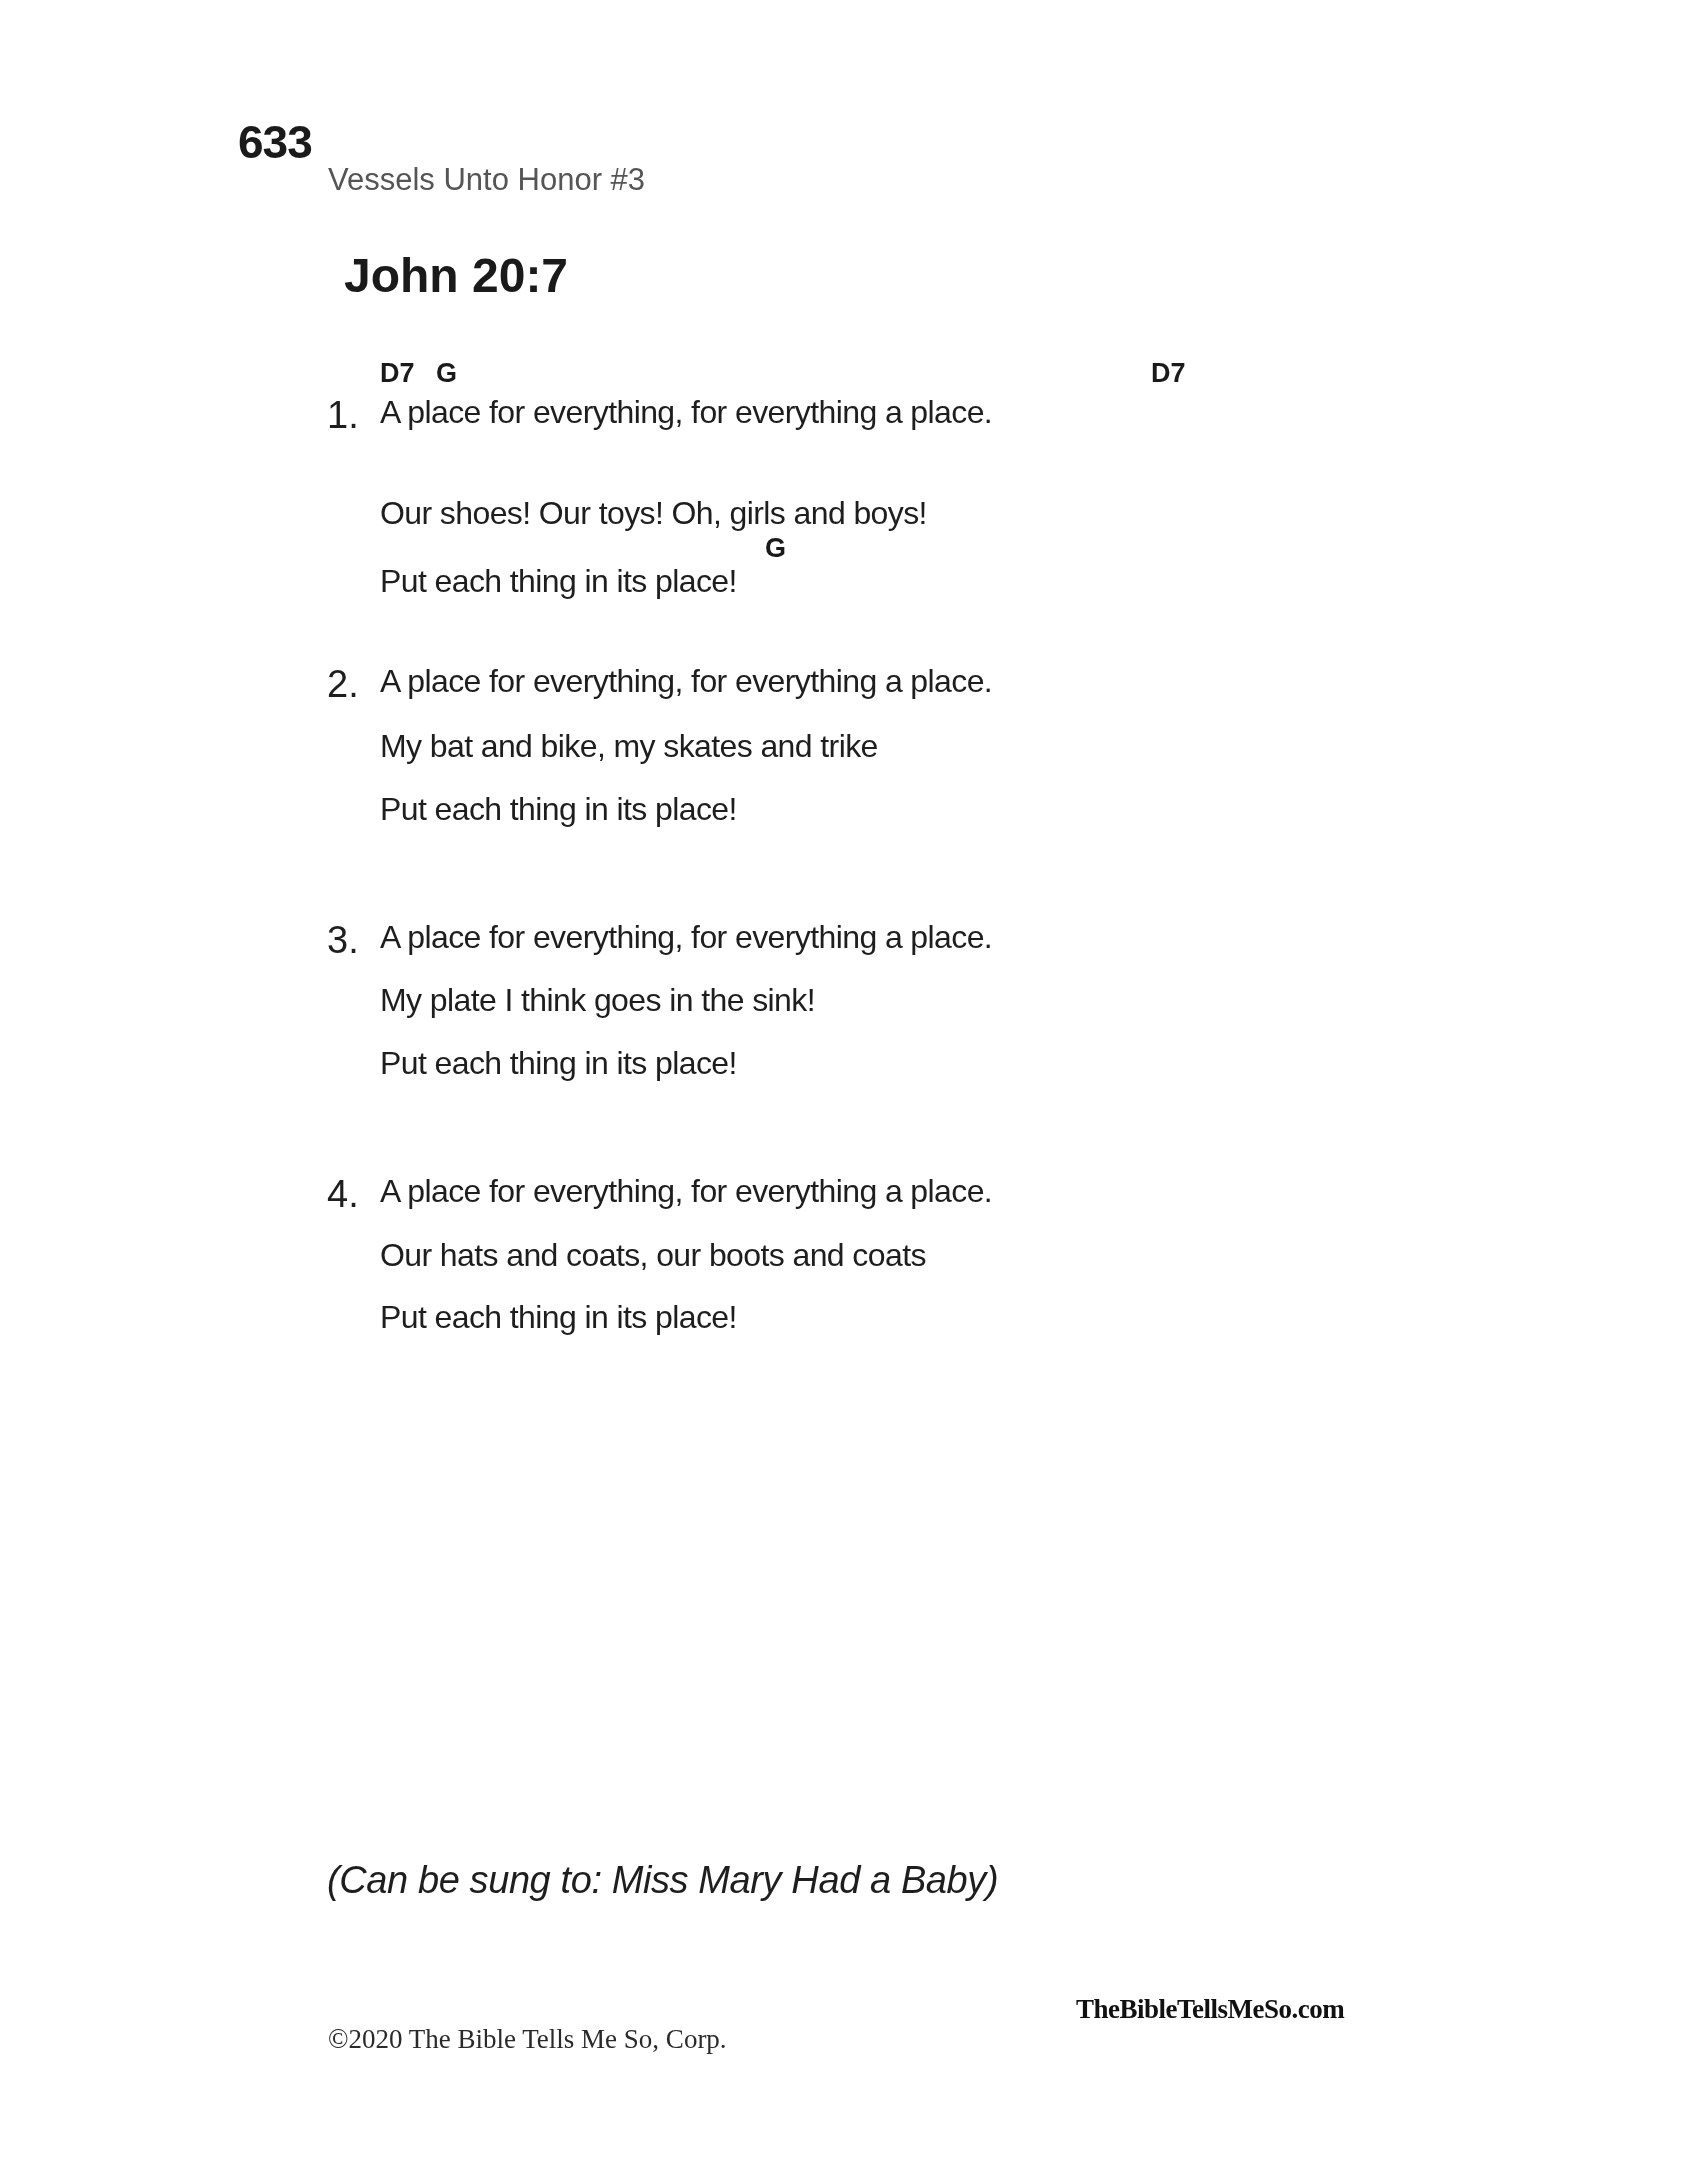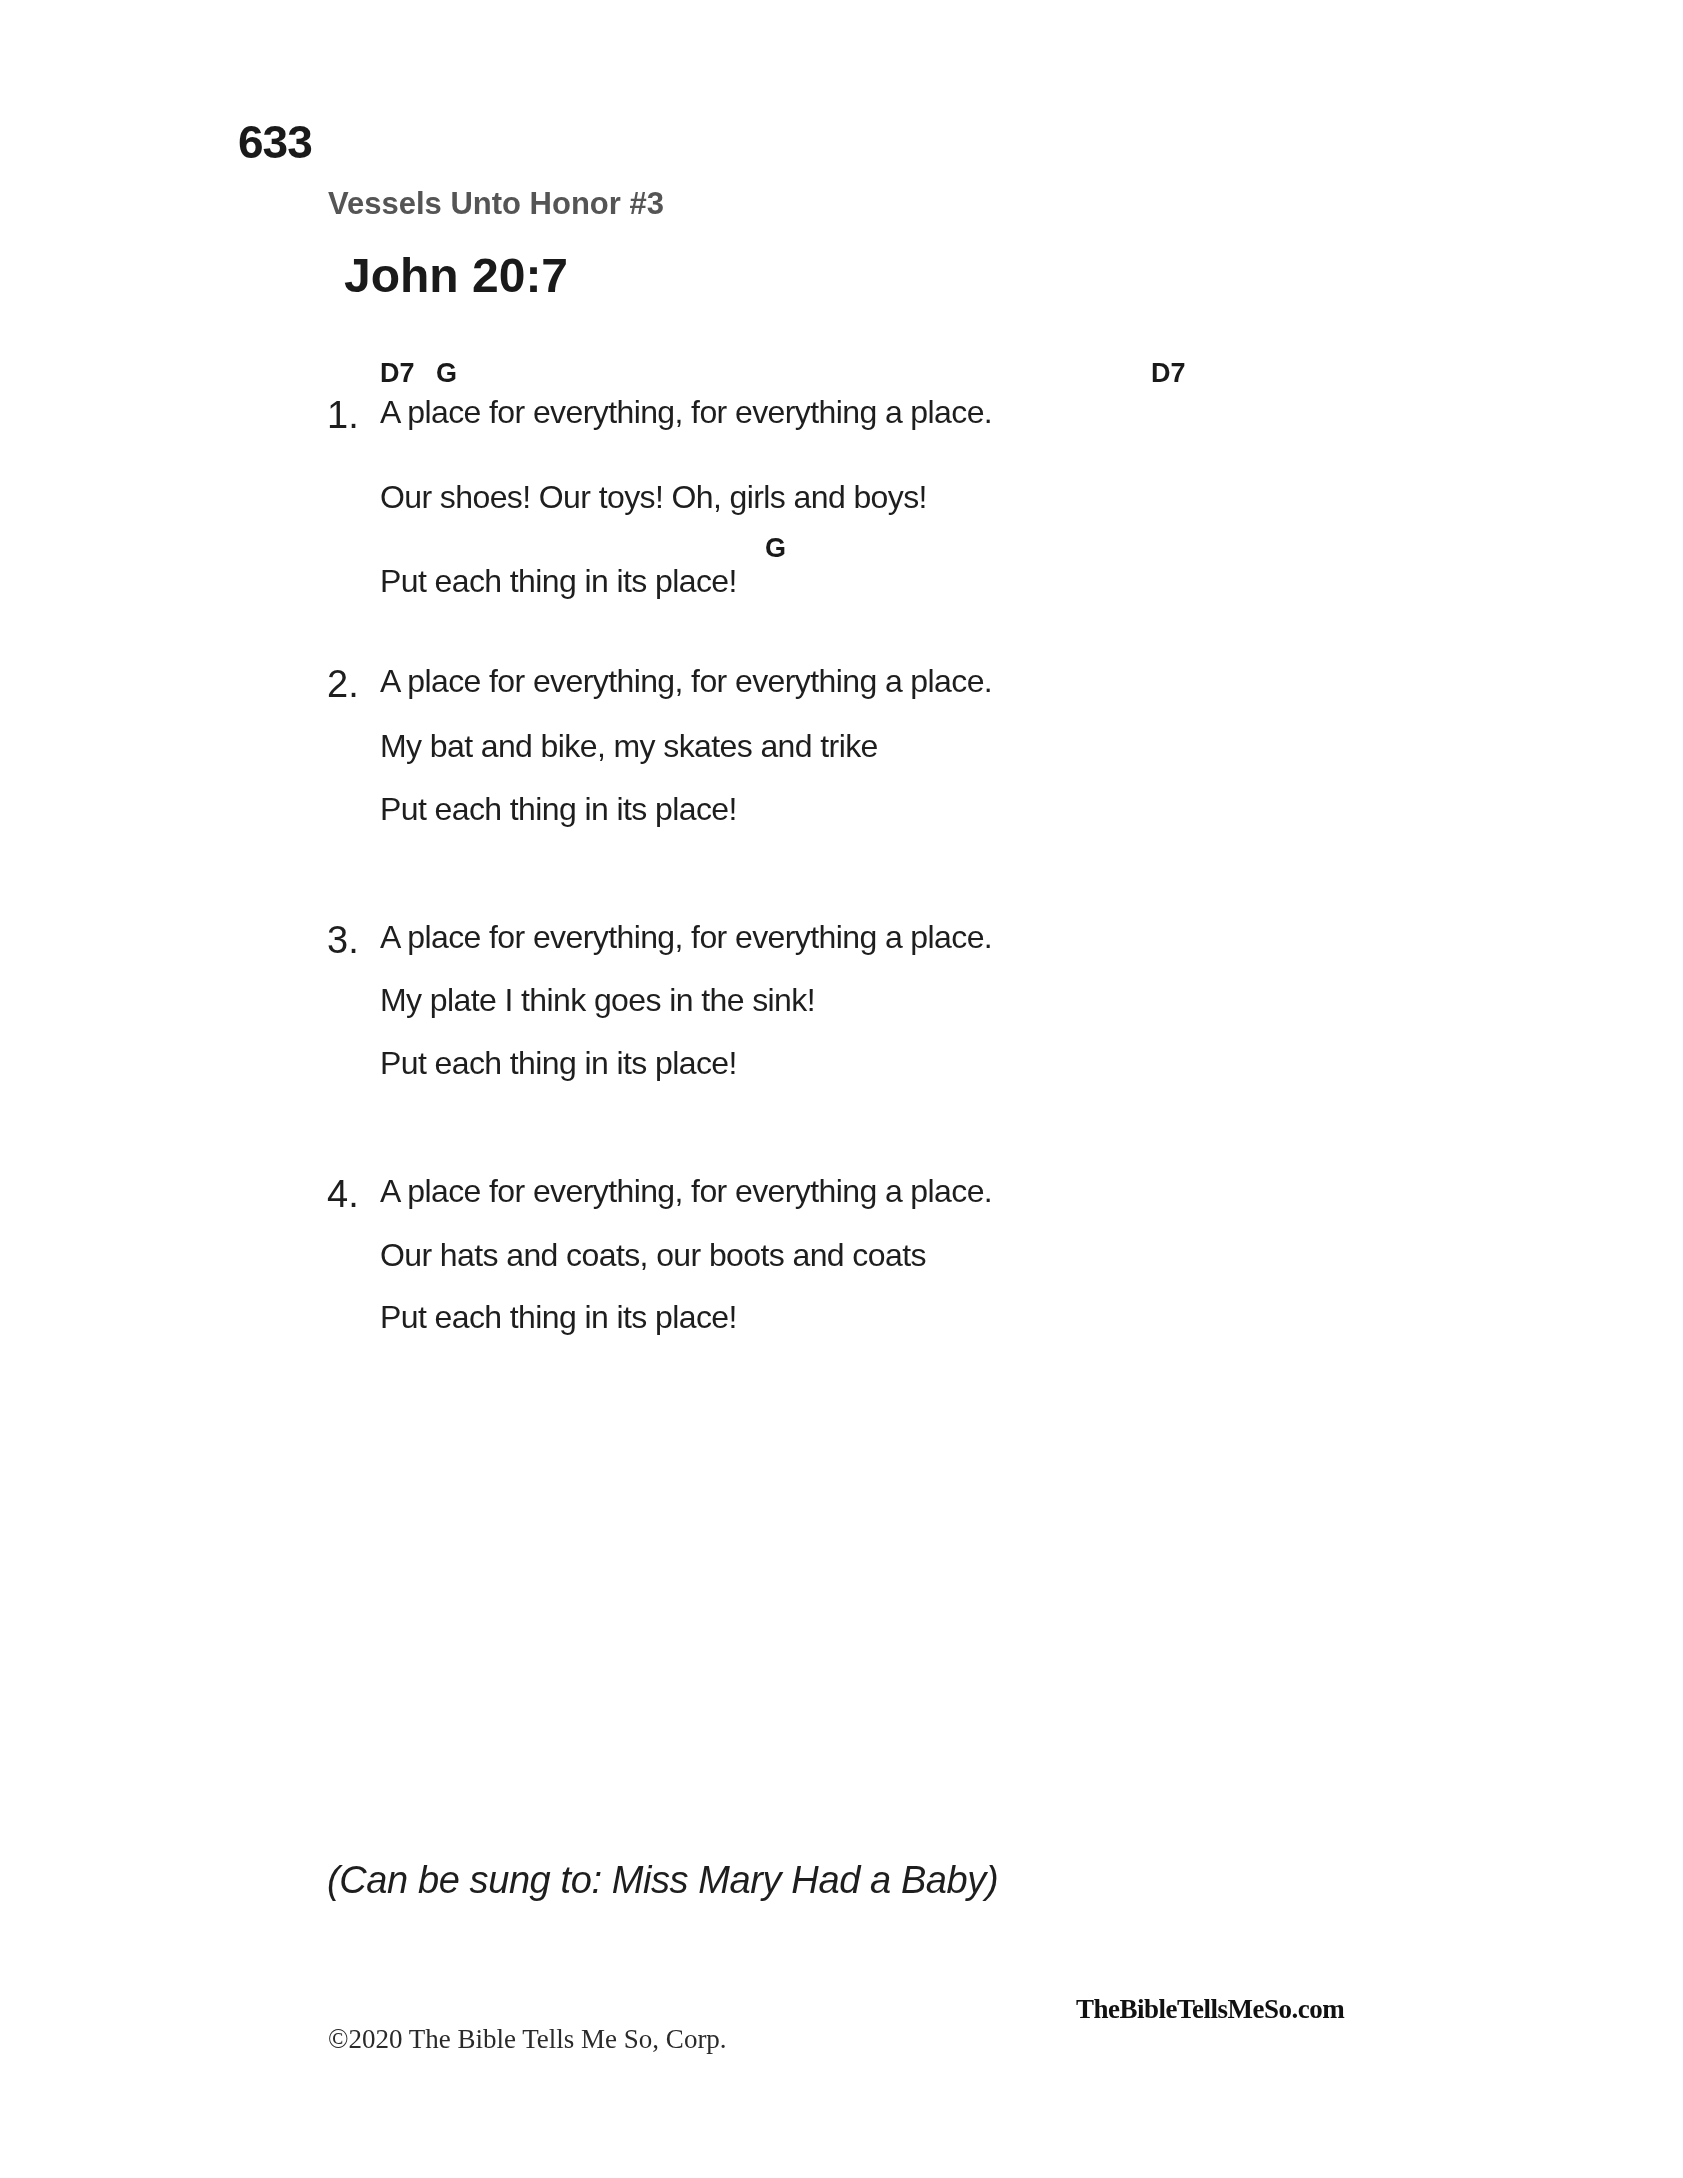--- a/index.html
+++ b/index.html
@@ -1,19 +1,19 @@
 <!DOCTYPE html>
 <html><head>
   <meta charset="utf-8">
   <style>
     html, body { margin: 0; padding: 0; background: #ffffff; }
     body { width: 1683px; height: 2178px; position: relative; overflow: hidden; font-family: "Liberation Sans", sans-serif; color: #1e1e1e; }
     .abs { position: absolute; white-space: nowrap; }
     .page-number { left: 238px; top: 115px; font-size: 46px; font-weight: bold; color: #1a1a1a; letter-spacing: -1px; }
-    .series-title { left: 328px; top: 162px; font-size: 31px; font-weight: bold; color: #555555; margin-top: 24px; }
+    .series-title { left: 328px; top: 162px; font-size: 31px; font-weight: normal; color: #555555; }
     .scripture { left: 344px; top: 248px; font-size: 48px; font-weight: bold; color: #1a1a1a; }
     .chord { font-size: 27px; font-weight: bold; color: #1a1a1a; }
     .lyric { font-size: 32px; color: #1e1e1e; letter-spacing: -0.6px; }
     .num { font-size: 38px; color: #1e1e1e; }
     .tune-note { left: 327px; top: 1859px; font-size: 38px; font-style: italic; color: #1e1e1e; letter-spacing: -0.4px; }
     .footer-copy { left: 328px; top: 2024px; font-family: "Liberation Serif", serif; font-size: 27px; color: #2a2a2a; }
     .footer-site { left: 1076px; top: 1994px; font-family: "Liberation Serif", serif; font-size: 27px; font-weight: bold; color: #111111; letter-spacing: -0.5px; }
   </style>
 </head>
 <body>
@@ -21,21 +21,21 @@
 <div class="abs page-number">633</div>
 <div class="abs series-title">Vessels Unto Honor #3</div>
 <div class="abs scripture">John 20:7</div>
 
 <div>
   <div class="abs chord" style="left:380px; top:358px;">D7</div>
   <div class="abs chord" style="left:436px; top:358px;">G</div>
   <div class="abs chord" style="left:1151px; top:358px;">D7</div>
   <div class="abs num" style="left:327px; top:394px;">1.</div>
   <div class="abs lyric" style="left:380px; top:394px;">A place for everything, for everything a place.</div>
-  <div class="abs lyric" style="left:380px; top:479px;">Our shoes! Our toys! Oh, girls and boys!</div>
+  <div class="abs lyric" style="left:380px; top:495px;">Our shoes! Our toys! Oh, girls and boys!</div>
   <div class="abs chord" style="left:765px; top:533px;">G</div>
   <div class="abs lyric" style="left:380px; top:563px;">Put each thing in its place!</div>
 </div>
 
 <div>
   <div class="abs num" style="left:327px; top:663px;">2.</div>
   <div class="abs lyric" style="left:380px; top:663px;">A place for everything, for everything a place.</div>
   <div class="abs lyric" style="left:380px; top:728px;">My bat and bike, my skates and trike</div>
   <div class="abs lyric" style="left:380px; top:791px;">Put each thing in its place!</div>
 </div>

